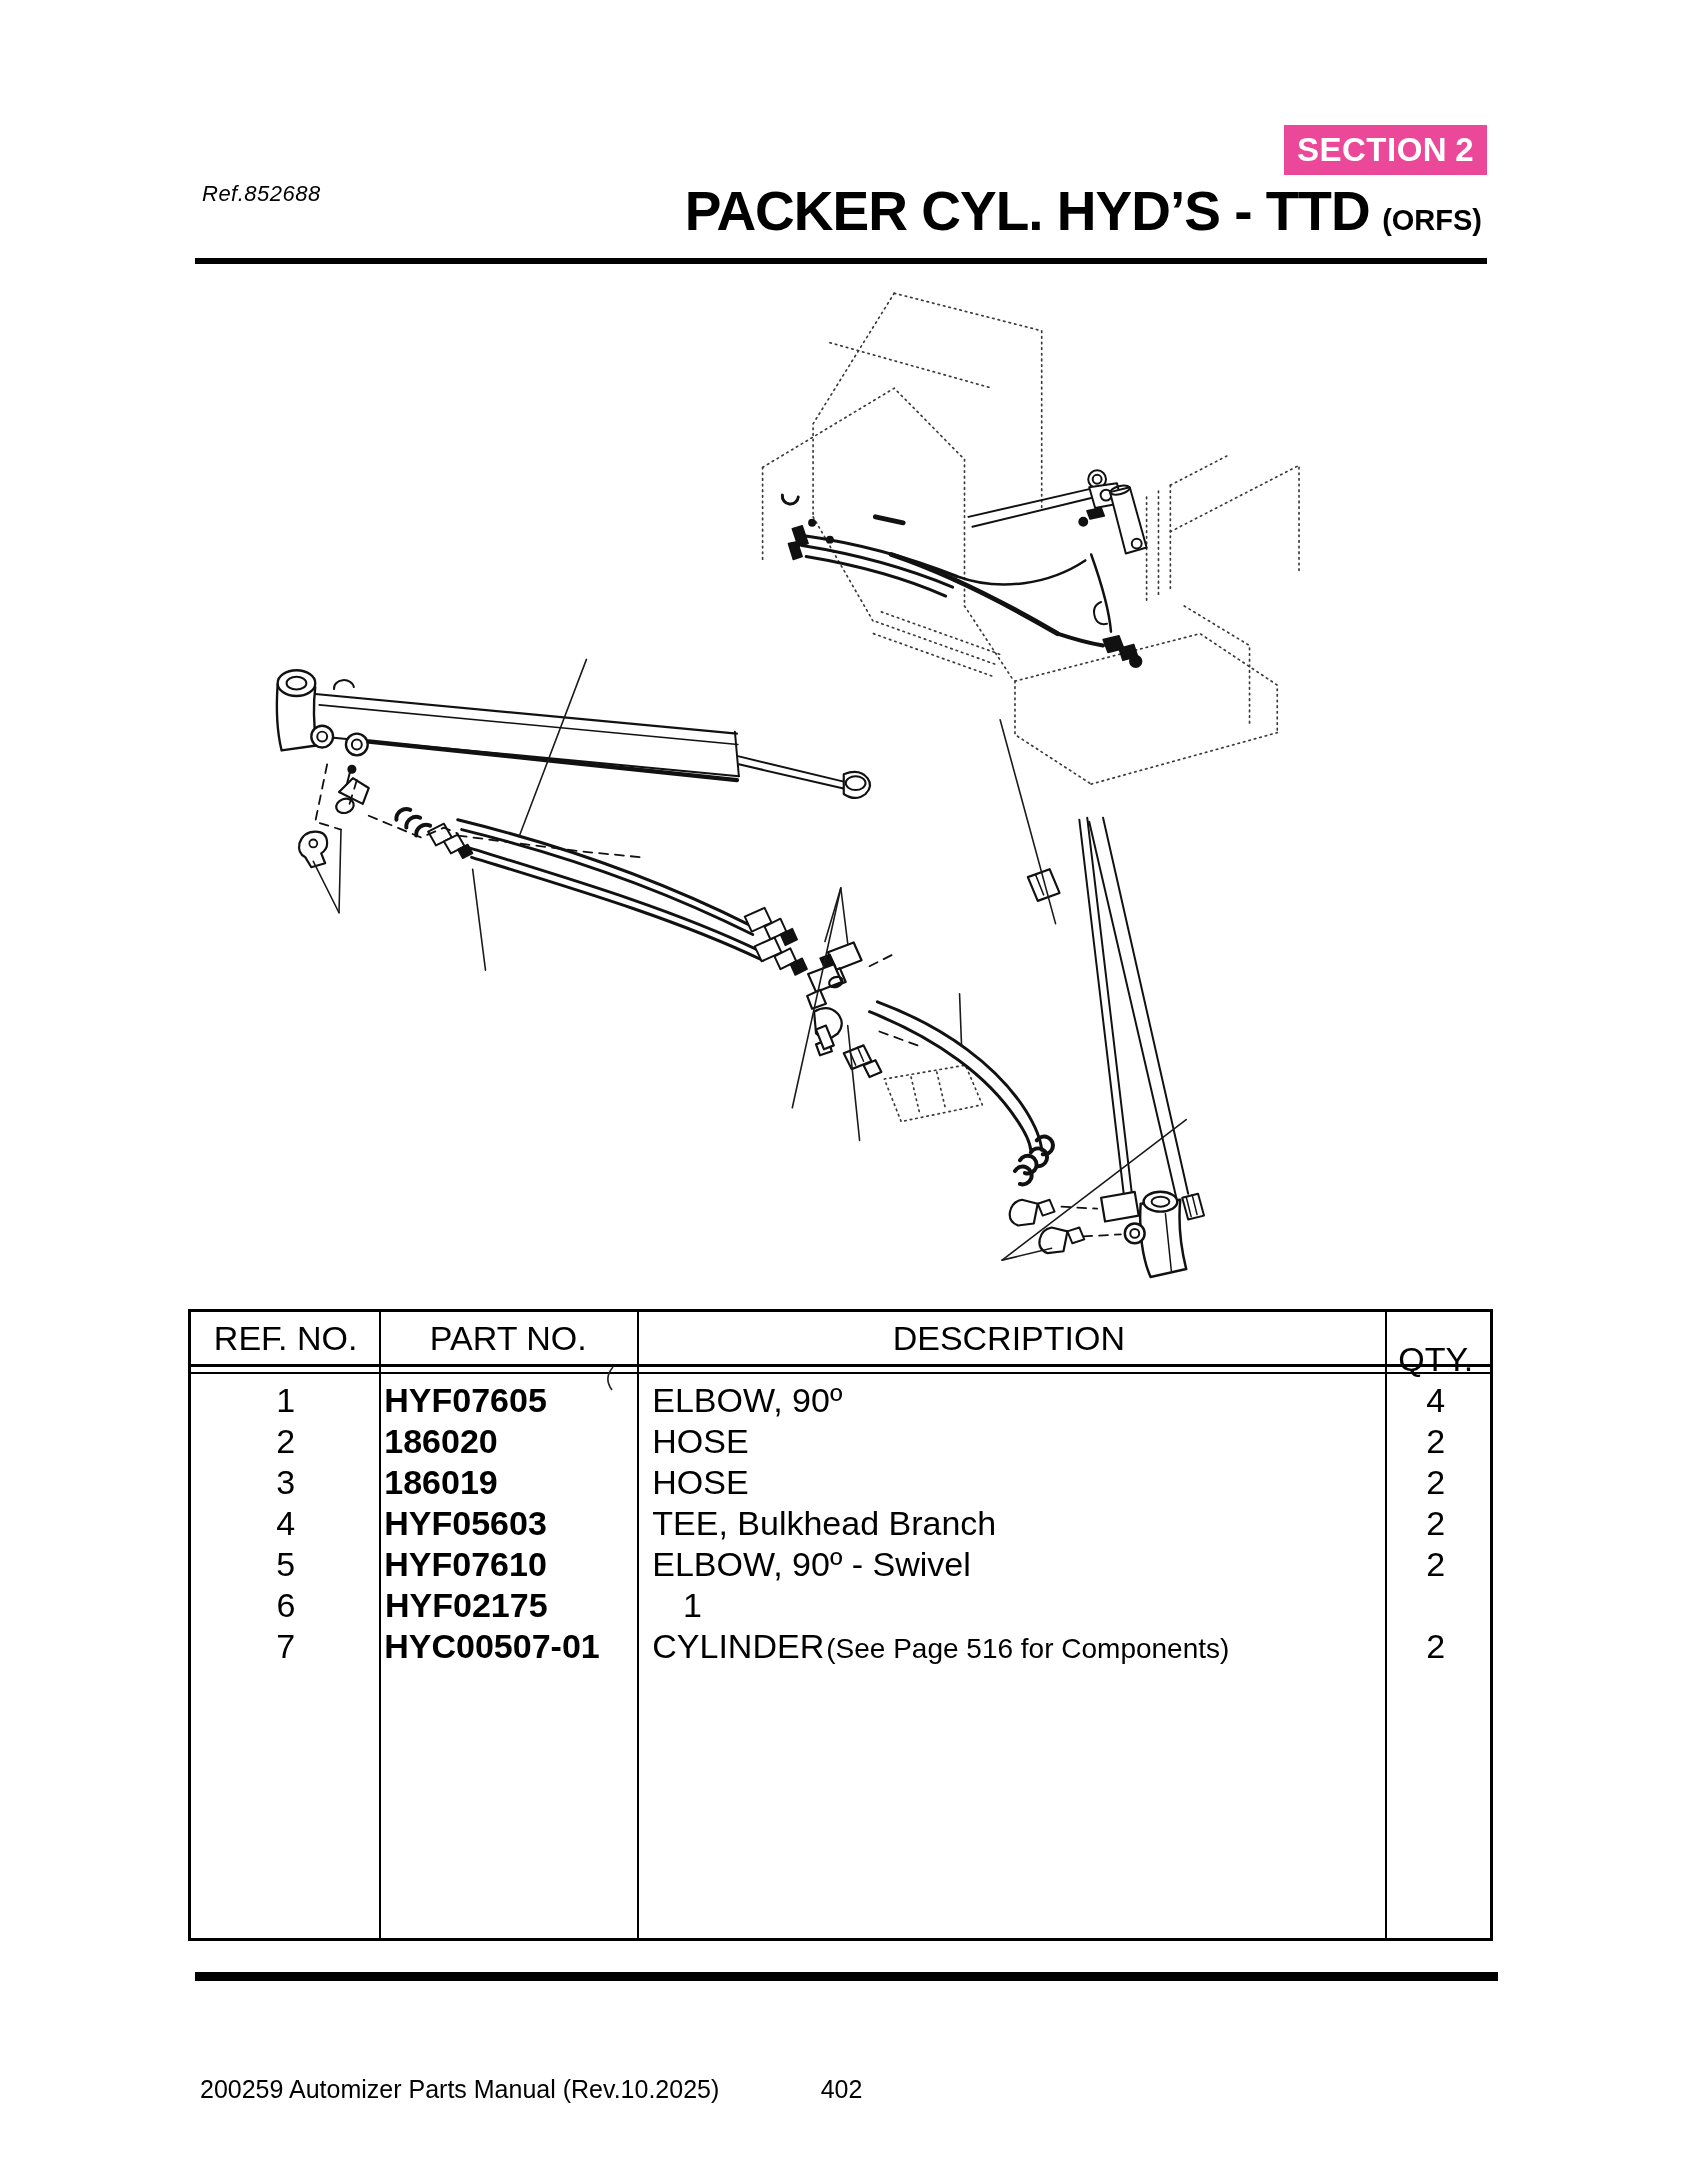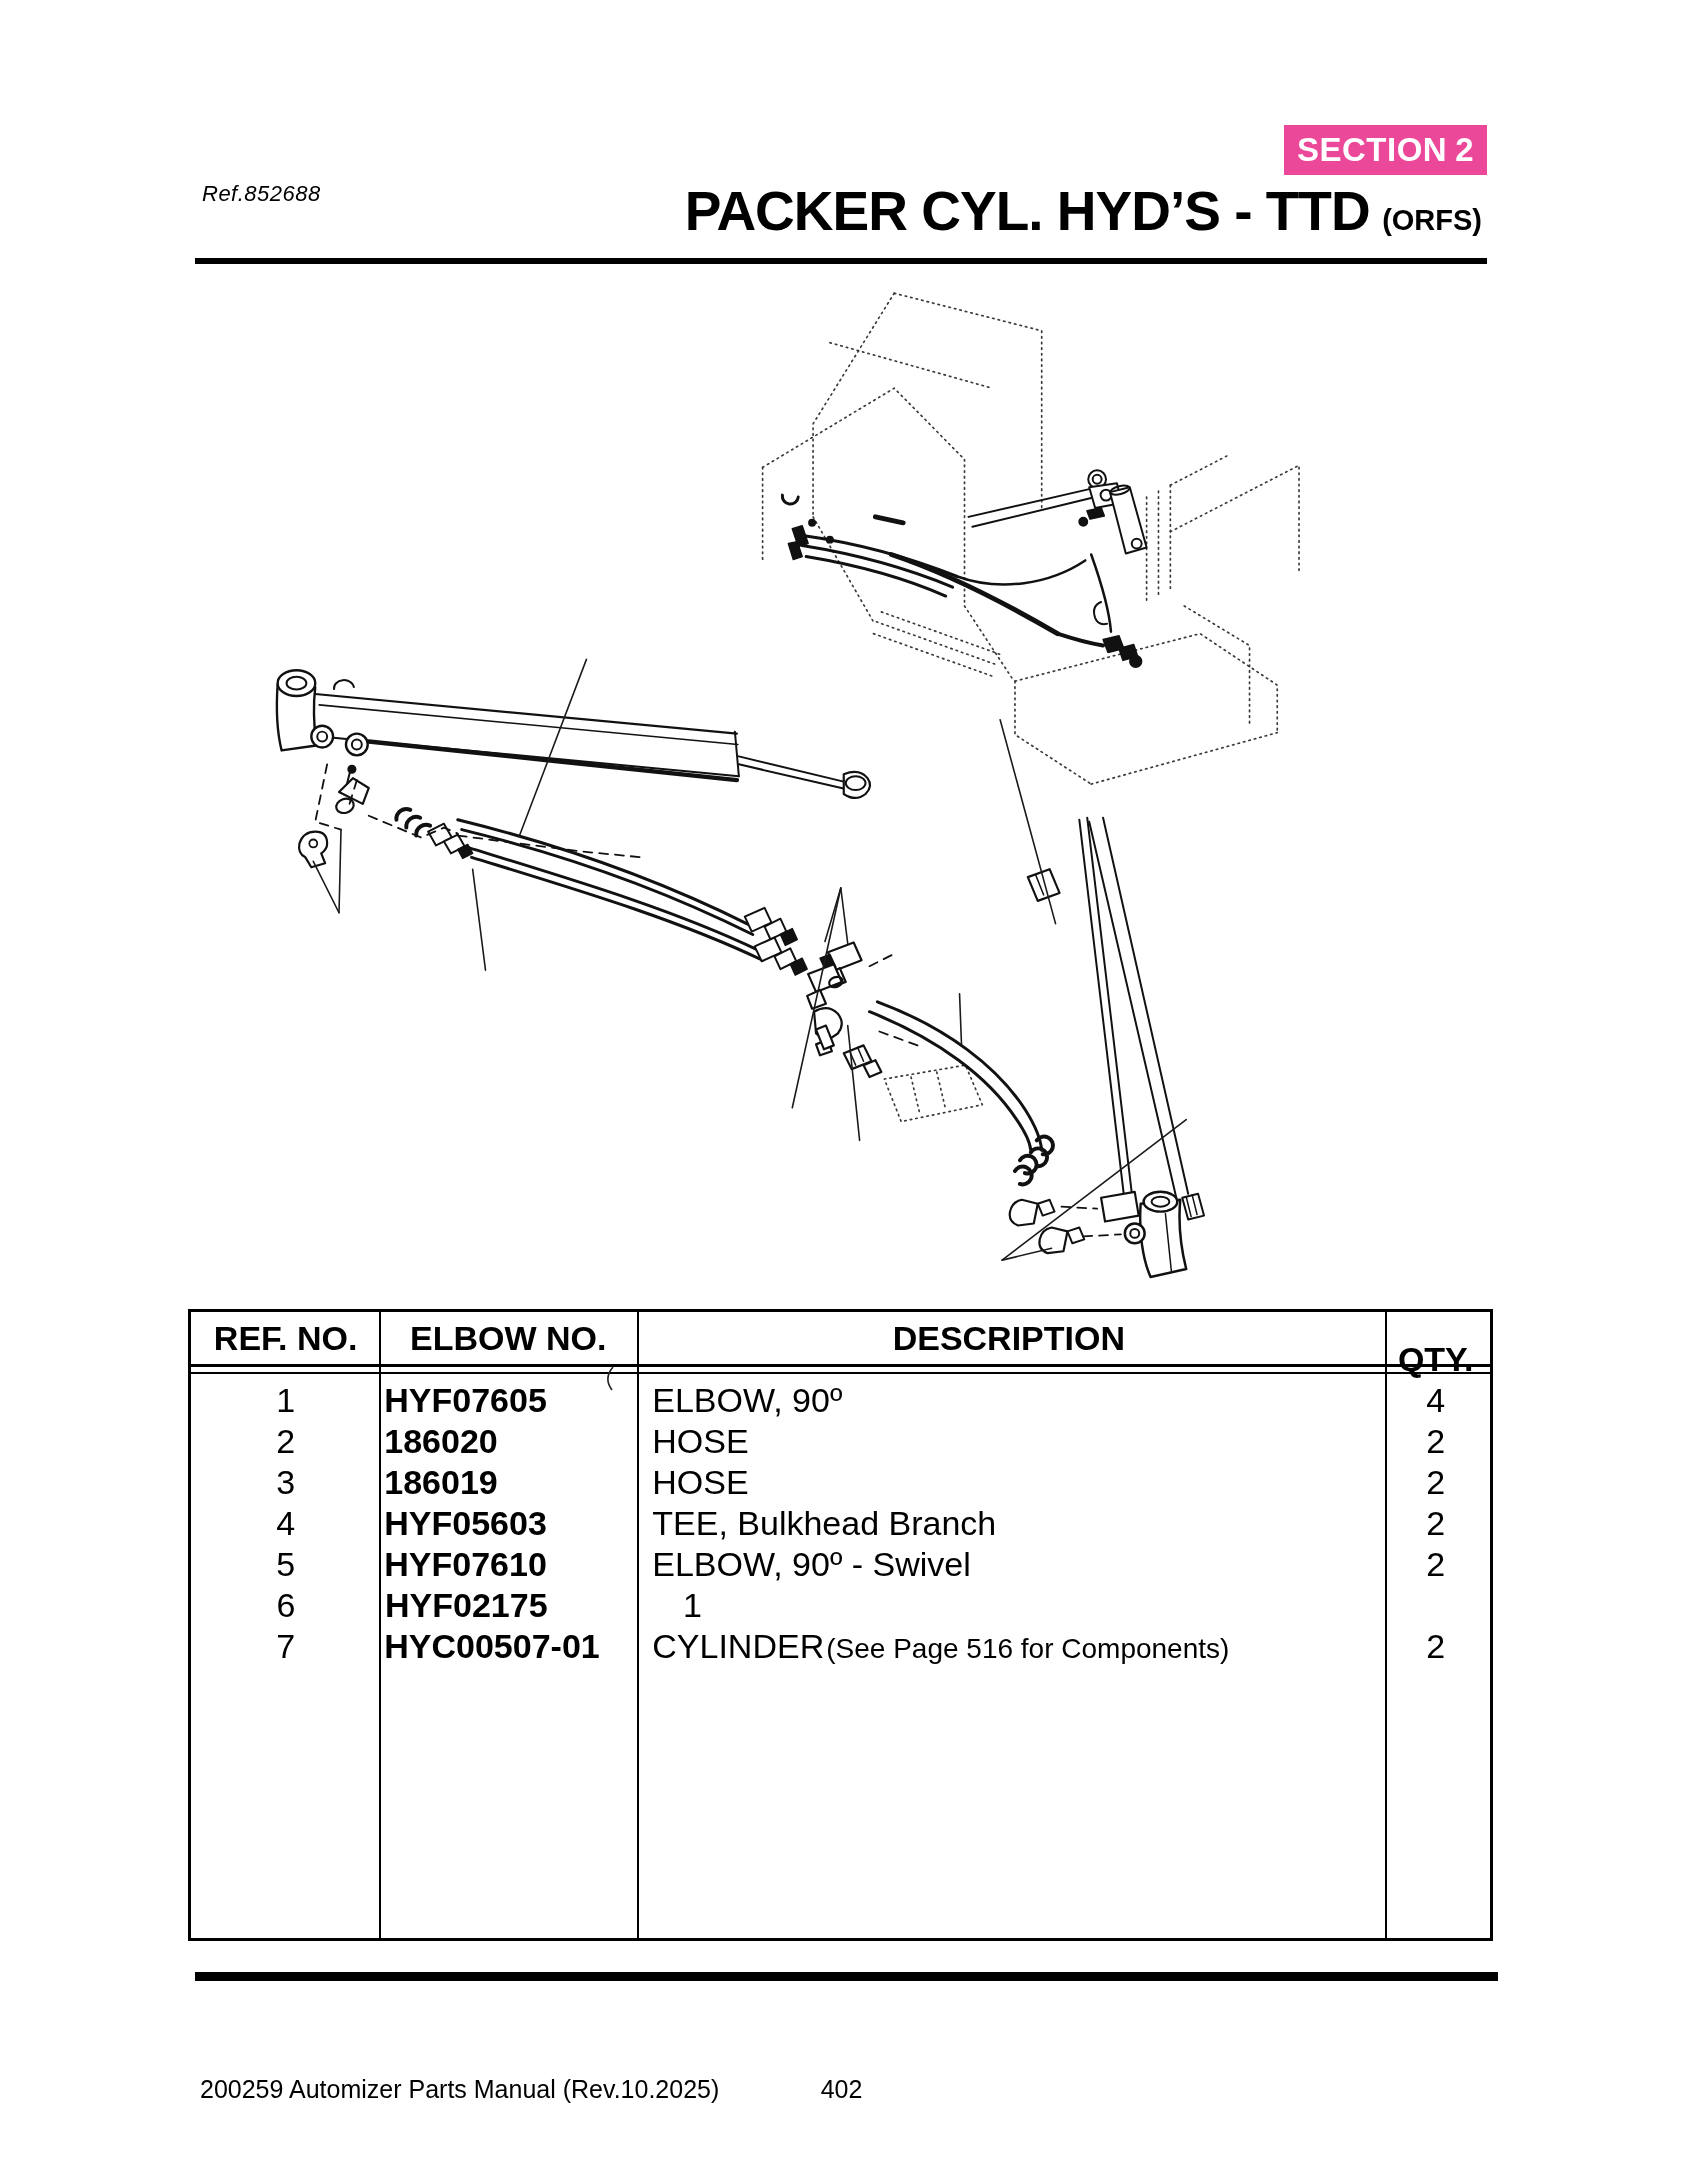--- a/index.html
+++ b/index.html
@@ -30,21 +30,21 @@
 
   .ptable{
     position:absolute; left:188px; top:1309px; width:1305px; height:632px;
     border:3px solid #000; box-sizing:border-box;
   }
   .vline{ position:absolute; top:0; bottom:0; width:2px; background:#000; }
   .vline.v1{ left:188px; } .vline.v2{ left:446px; } .vline.v3{ left:1194px; }
   .thead{
     position:absolute; left:0; right:0; top:0; height:52px;
     border-bottom:3px solid #000; display:flex; align-items:center;
-    font-weight:bold; font-size:34px;
+    font-weight:normal; font-size:34px;
   }
   .dblline{ position:absolute; left:0; right:0; top:60px; height:2px; background:#000; }
   .hc{ text-align:center; }
   .hc.h-ref{ width:190px; } .hc.h-part{ width:257px; } .hc.h-desc{ width:748px; } .hc.h-qty{ width:109px;margin-top:43px; }
   .trows{ position:absolute; left:0; right:0; top:68px; }
   .trow{ display:flex; height:41px; line-height:41px; font-size:34px; }
   .c{ box-sizing:border-box; white-space:nowrap; }
   .c-ref{ width:190px; text-align:center; }
   .c-part{ width:257px; padding-left:4px;font-weight:bold; }
   .c-desc{ width:748px; padding-left:16px; }
@@ -254,21 +254,21 @@
     </g>
   </svg>
 
   <div class="ptable">
     <div class="vline v1"></div>
     <div class="vline v2"></div>
     <div class="vline v3"></div>
 
     <div class="thead">
       <div class="hc h-ref">REF. NO.</div>
-      <div class="hc h-part">ELBOW NO.</div>
+      <div class="hc h-part">PART NO.</div>
       <div class="hc h-desc">DESCRIPTION</div>
       <div class="hc h-qty">QTY.</div>
     </div>
     <div class="dblline"></div>
 
     <svg class="artifact" width="16" height="28" viewBox="0 0 16 28">
       <path d="M10,2 C4,9 3,17 9,25" stroke="#222" stroke-width="1.6" fill="none"></path>
     </svg>
 
     <div class="trows">

